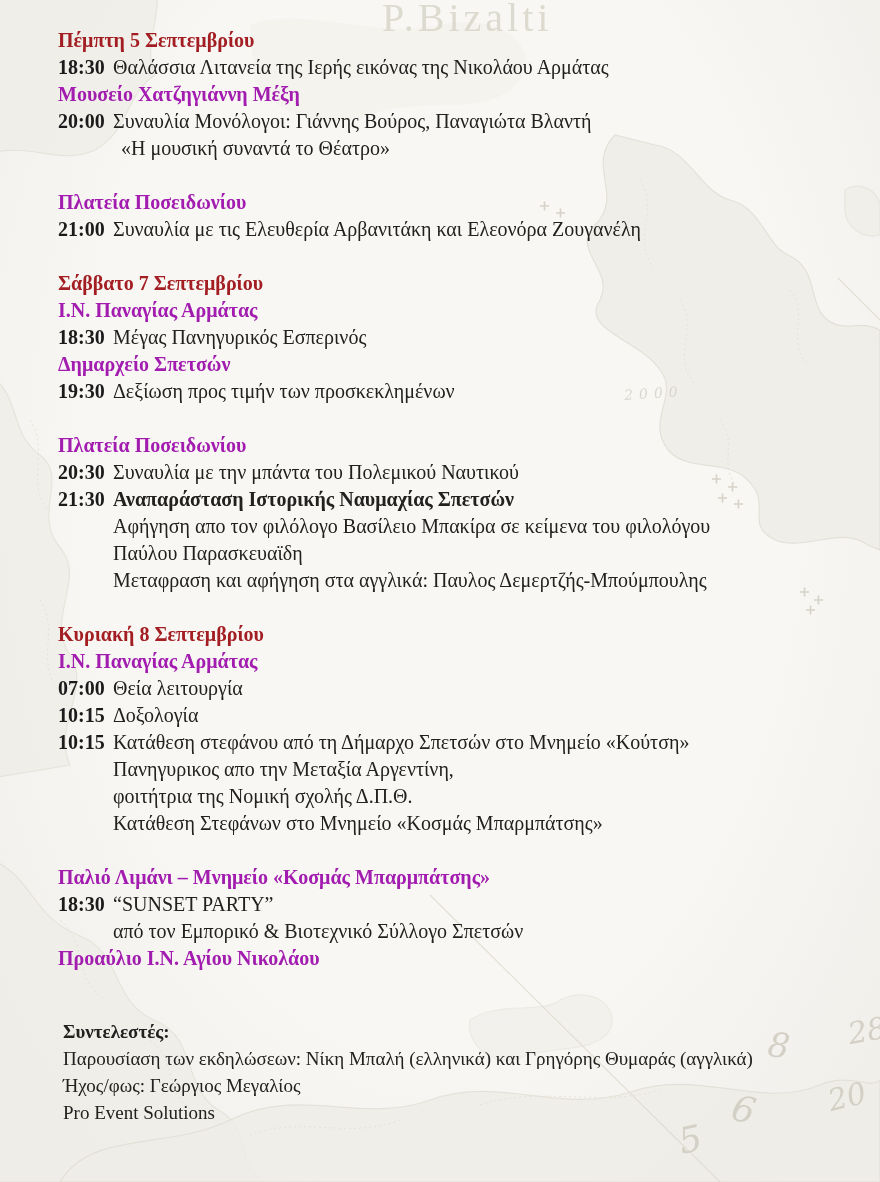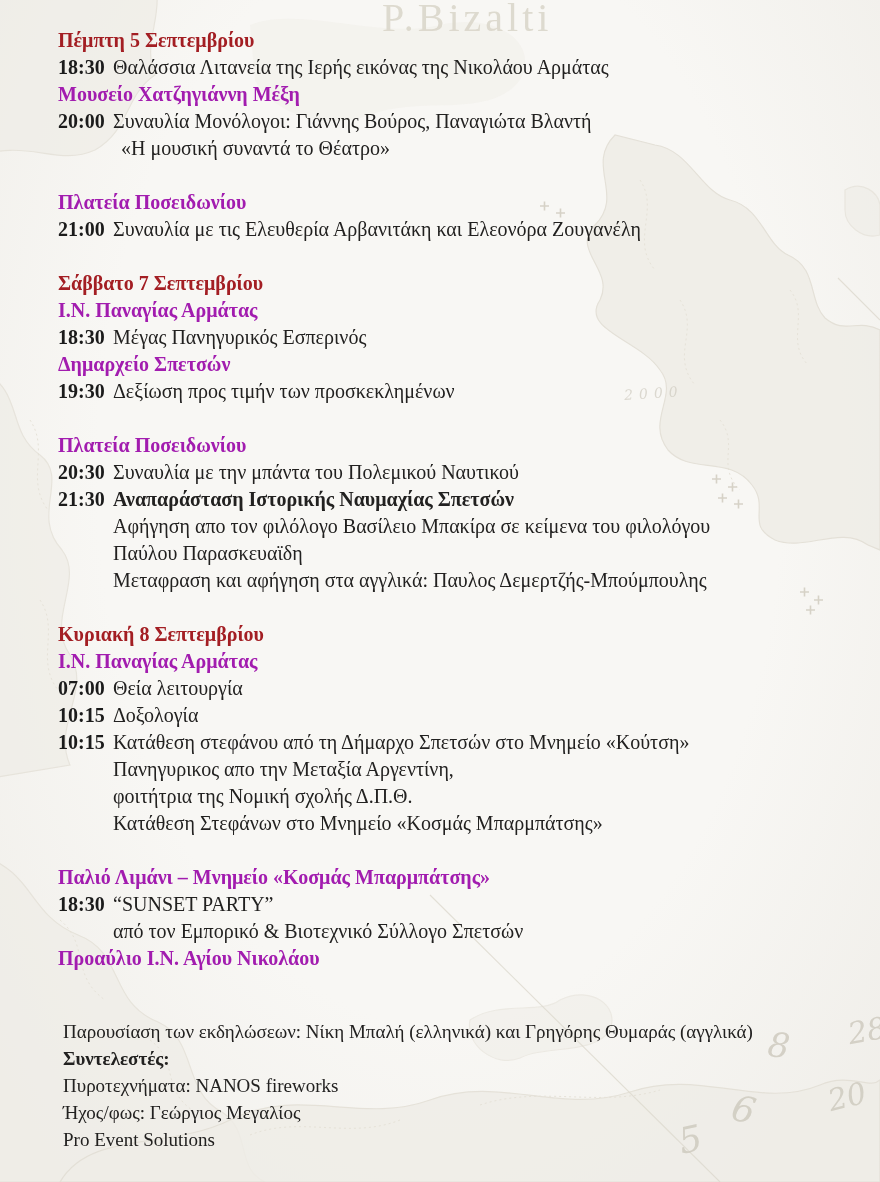--- a/index.html
+++ b/index.html
@@ -135,21 +135,20 @@
     </section>
 
     <section class="block">
       <p class="line venue">Παλιό Λιμάνι – Μνημείο «Κοσμάς Μπαρμπάτσης»</p>
       <p class="line event"><span class="time">18:30</span><span class="desc">“SUNSET PARTY”</span></p>
       <p class="line cont">από τον Εμπορικό &amp; Βιοτεχνικό Σύλλογο Σπετσών</p>
       <p class="line venue">Προαύλιο Ι.Ν. Αγίου Νικολάου</p>
     </section>
 
     <footer class="credits">
+      <p class="line credits-title">Συντελεστές:</p>
       <p class="line">Παρουσίαση των εκδηλώσεων: Νίκη Μπαλή (ελληνικά) και Γρηγόρης Θυμαράς (αγγλικά)</p>
-      <p class="line credits-title">Συντελεστές:</p>
-      <p class="line">Πυροτεχνήματα: NANOS fireworks</p>
       <p class="line">Ήχος/φως: Γεώργιος Μεγαλίος</p>
       <p class="line">Pro Event Solutions</p>
     </footer>
 
   </main>
 </div>
 
 </body></html>

